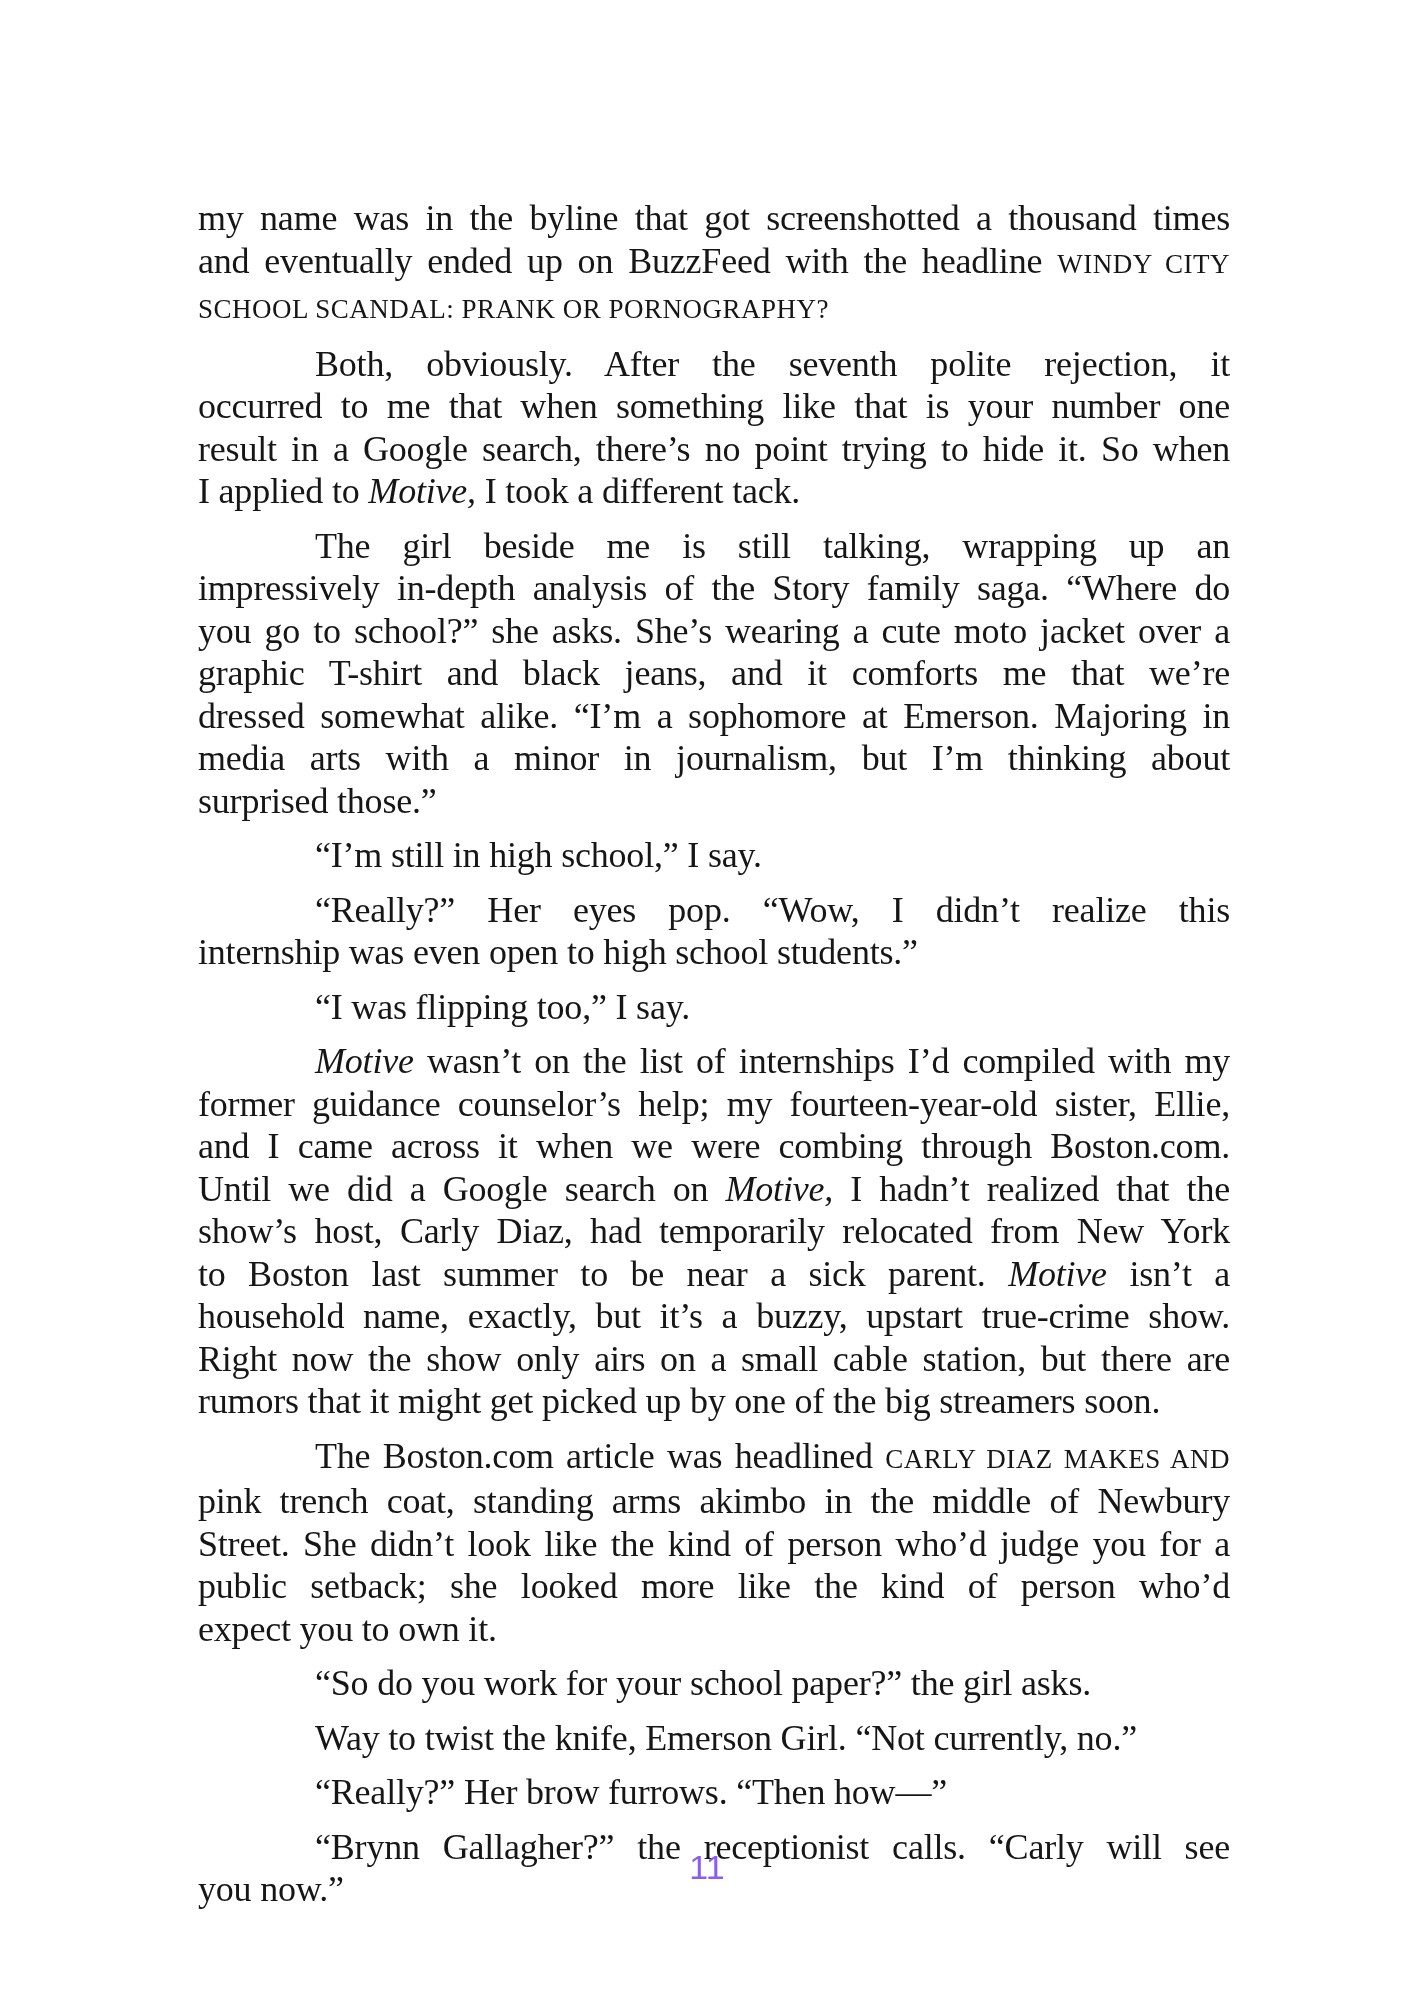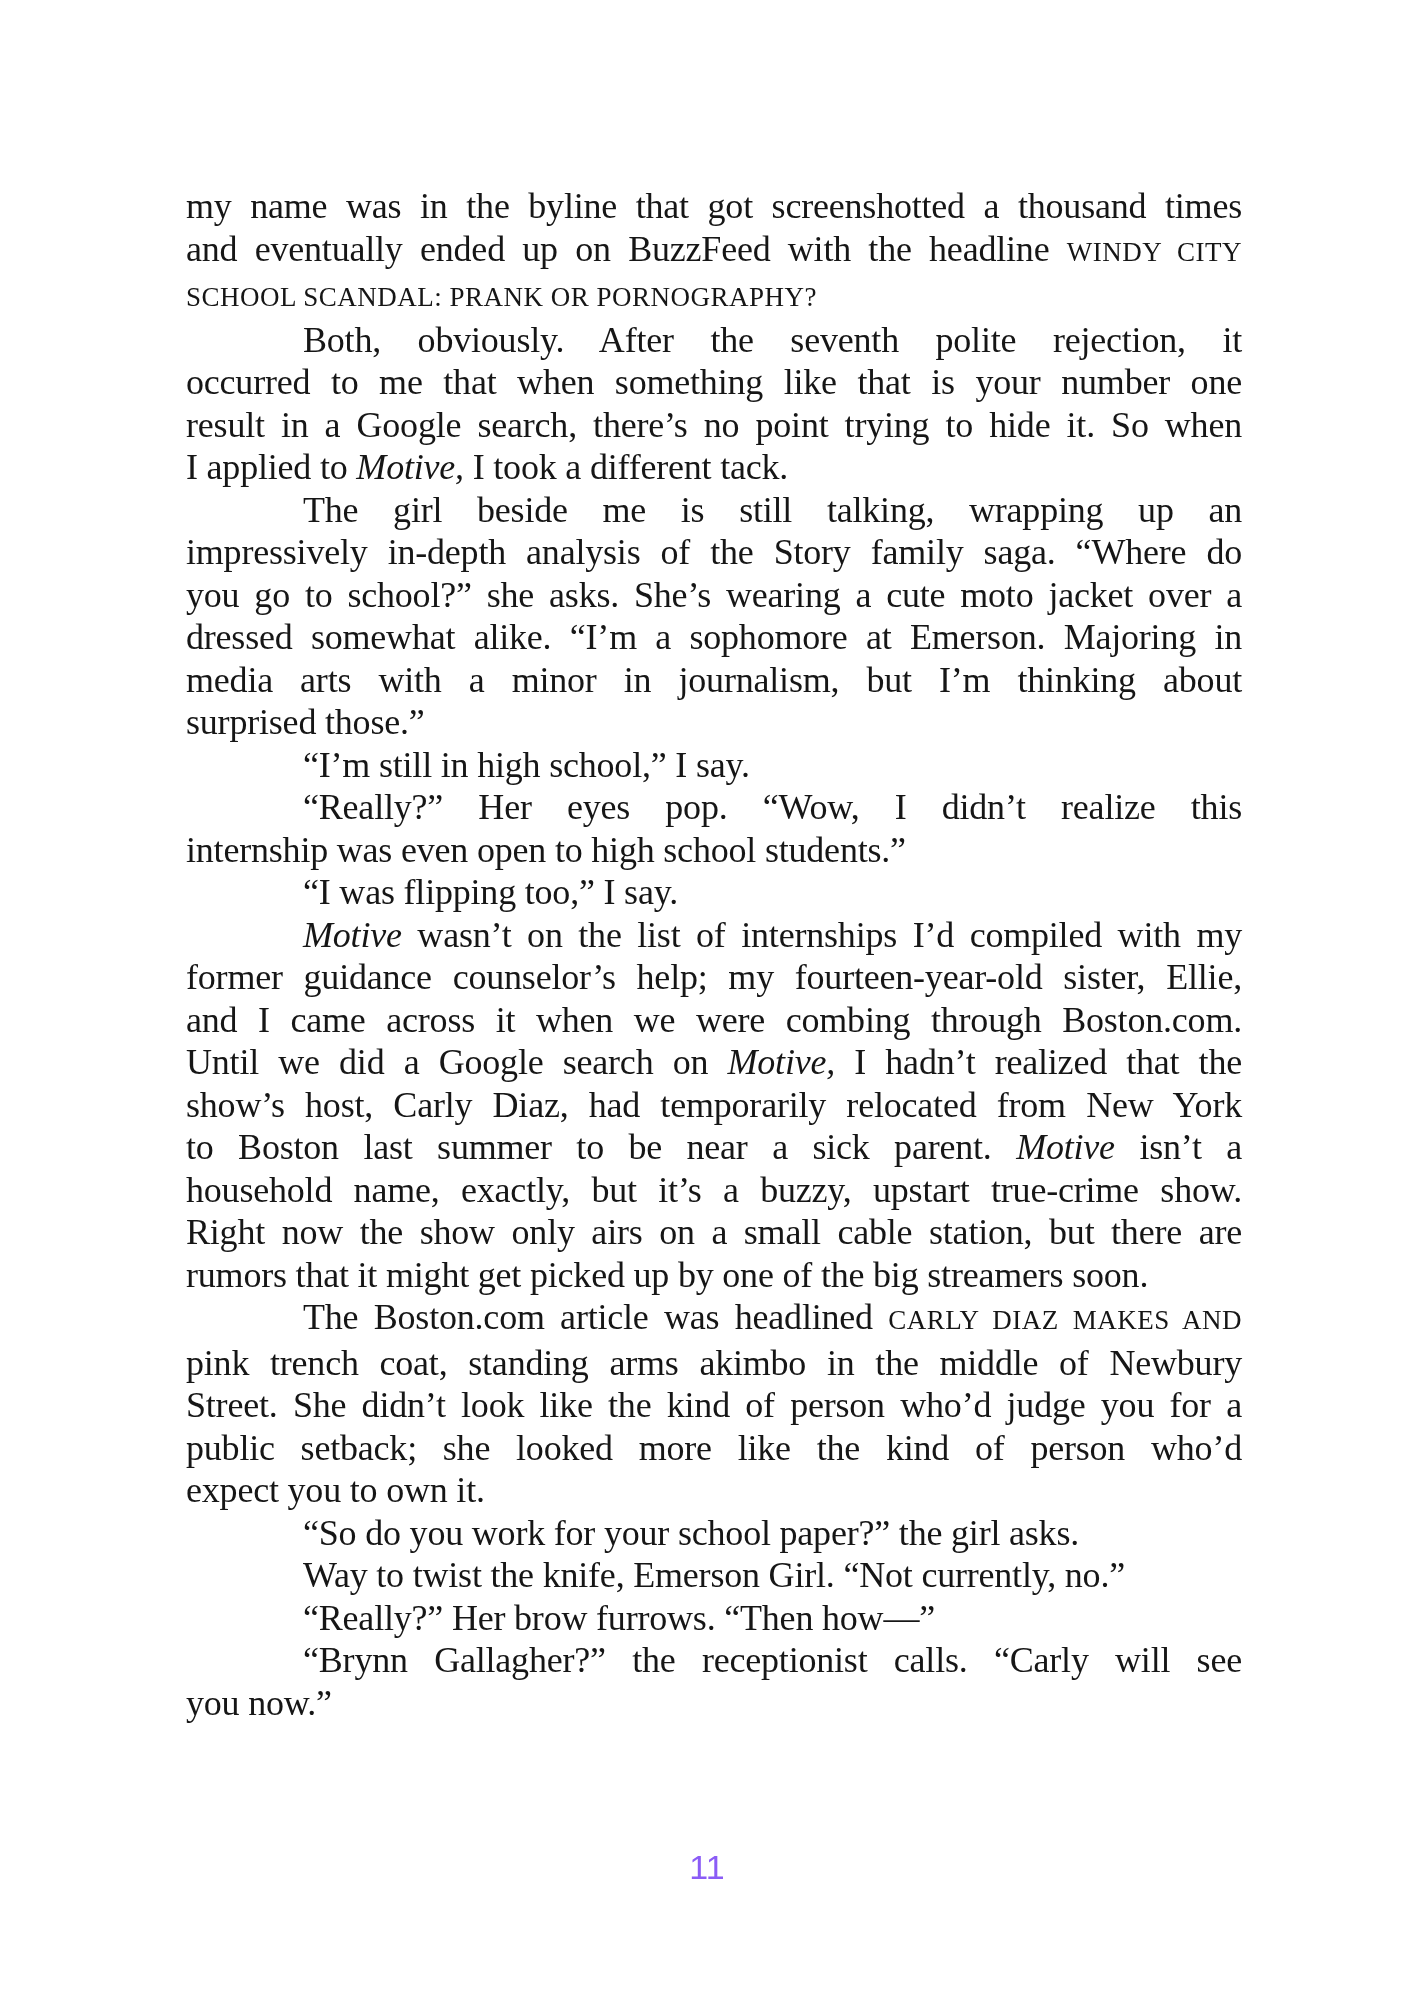--- a/index.html
+++ b/index.html
@@ -13,21 +13,21 @@
   }
   .page { position: absolute; inset: 0; background: #ffffff; }
   .text-block {
     position: absolute;
     left: 186px; top: 185px;
     width: 1056px;
     font-size: 36px;
     line-height: 42.5px;
     letter-spacing: -0.2px;
   }
-  .para { margin: 0; }
+  .para { margin: 12px; }
   .line { text-align: left; white-space: normal; }
   .line.just { text-align: justify; text-align-last: justify; -moz-text-align-last: justify; }
   .line.indent { text-indent: 117px; }
   .i  { font-style: italic; }
   .sc { font-size: 27px; letter-spacing: 0.5px; }
   .page-number {
     position: absolute;
     left: 0; top: 1846px;
     width: 1414px;
     text-align: center;
@@ -50,20 +50,21 @@
       <div class="para">
         <div class="line just indent"><span>Both, obviously. After the seventh polite rejection, it</span></div>
         <div class="line just"><span>occurred to me that when something like that is your number one</span></div>
         <div class="line just"><span>result in a Google search, there’s no point trying to hide it. So when</span></div>
         <div class="line"><span>I applied to </span><span class="i">Motive,</span><span> I took a different tack.</span></div>
       </div>
       <div class="para">
         <div class="line just indent"><span>The girl beside me is still talking, wrapping up an</span></div>
         <div class="line just"><span>impressively in-depth analysis of the Story family saga. “Where do</span></div>
         <div class="line just"><span>you go to school?” she asks. She’s wearing a cute moto jacket over a</span></div>
+        <div class="line just"><span>graphic T-shirt and black jeans, and it comforts me that we’re</span></div>
         <div class="line just"><span>dressed somewhat alike. “I’m a sophomore at Emerson. Majoring in</span></div>
         <div class="line just"><span>media arts with a minor in journalism, but I’m thinking about</span></div>
         <div class="line"><span>surprised those.”</span></div>
       </div>
       <div class="para">
         <div class="line indent"><span>“I’m still in high school,” I say.</span></div>
       </div>
       <div class="para">
         <div class="line just indent"><span>“Really?” Her eyes pop. “Wow, I didn’t realize this</span></div>
         <div class="line"><span>internship was even open to high school students.”</span></div>

